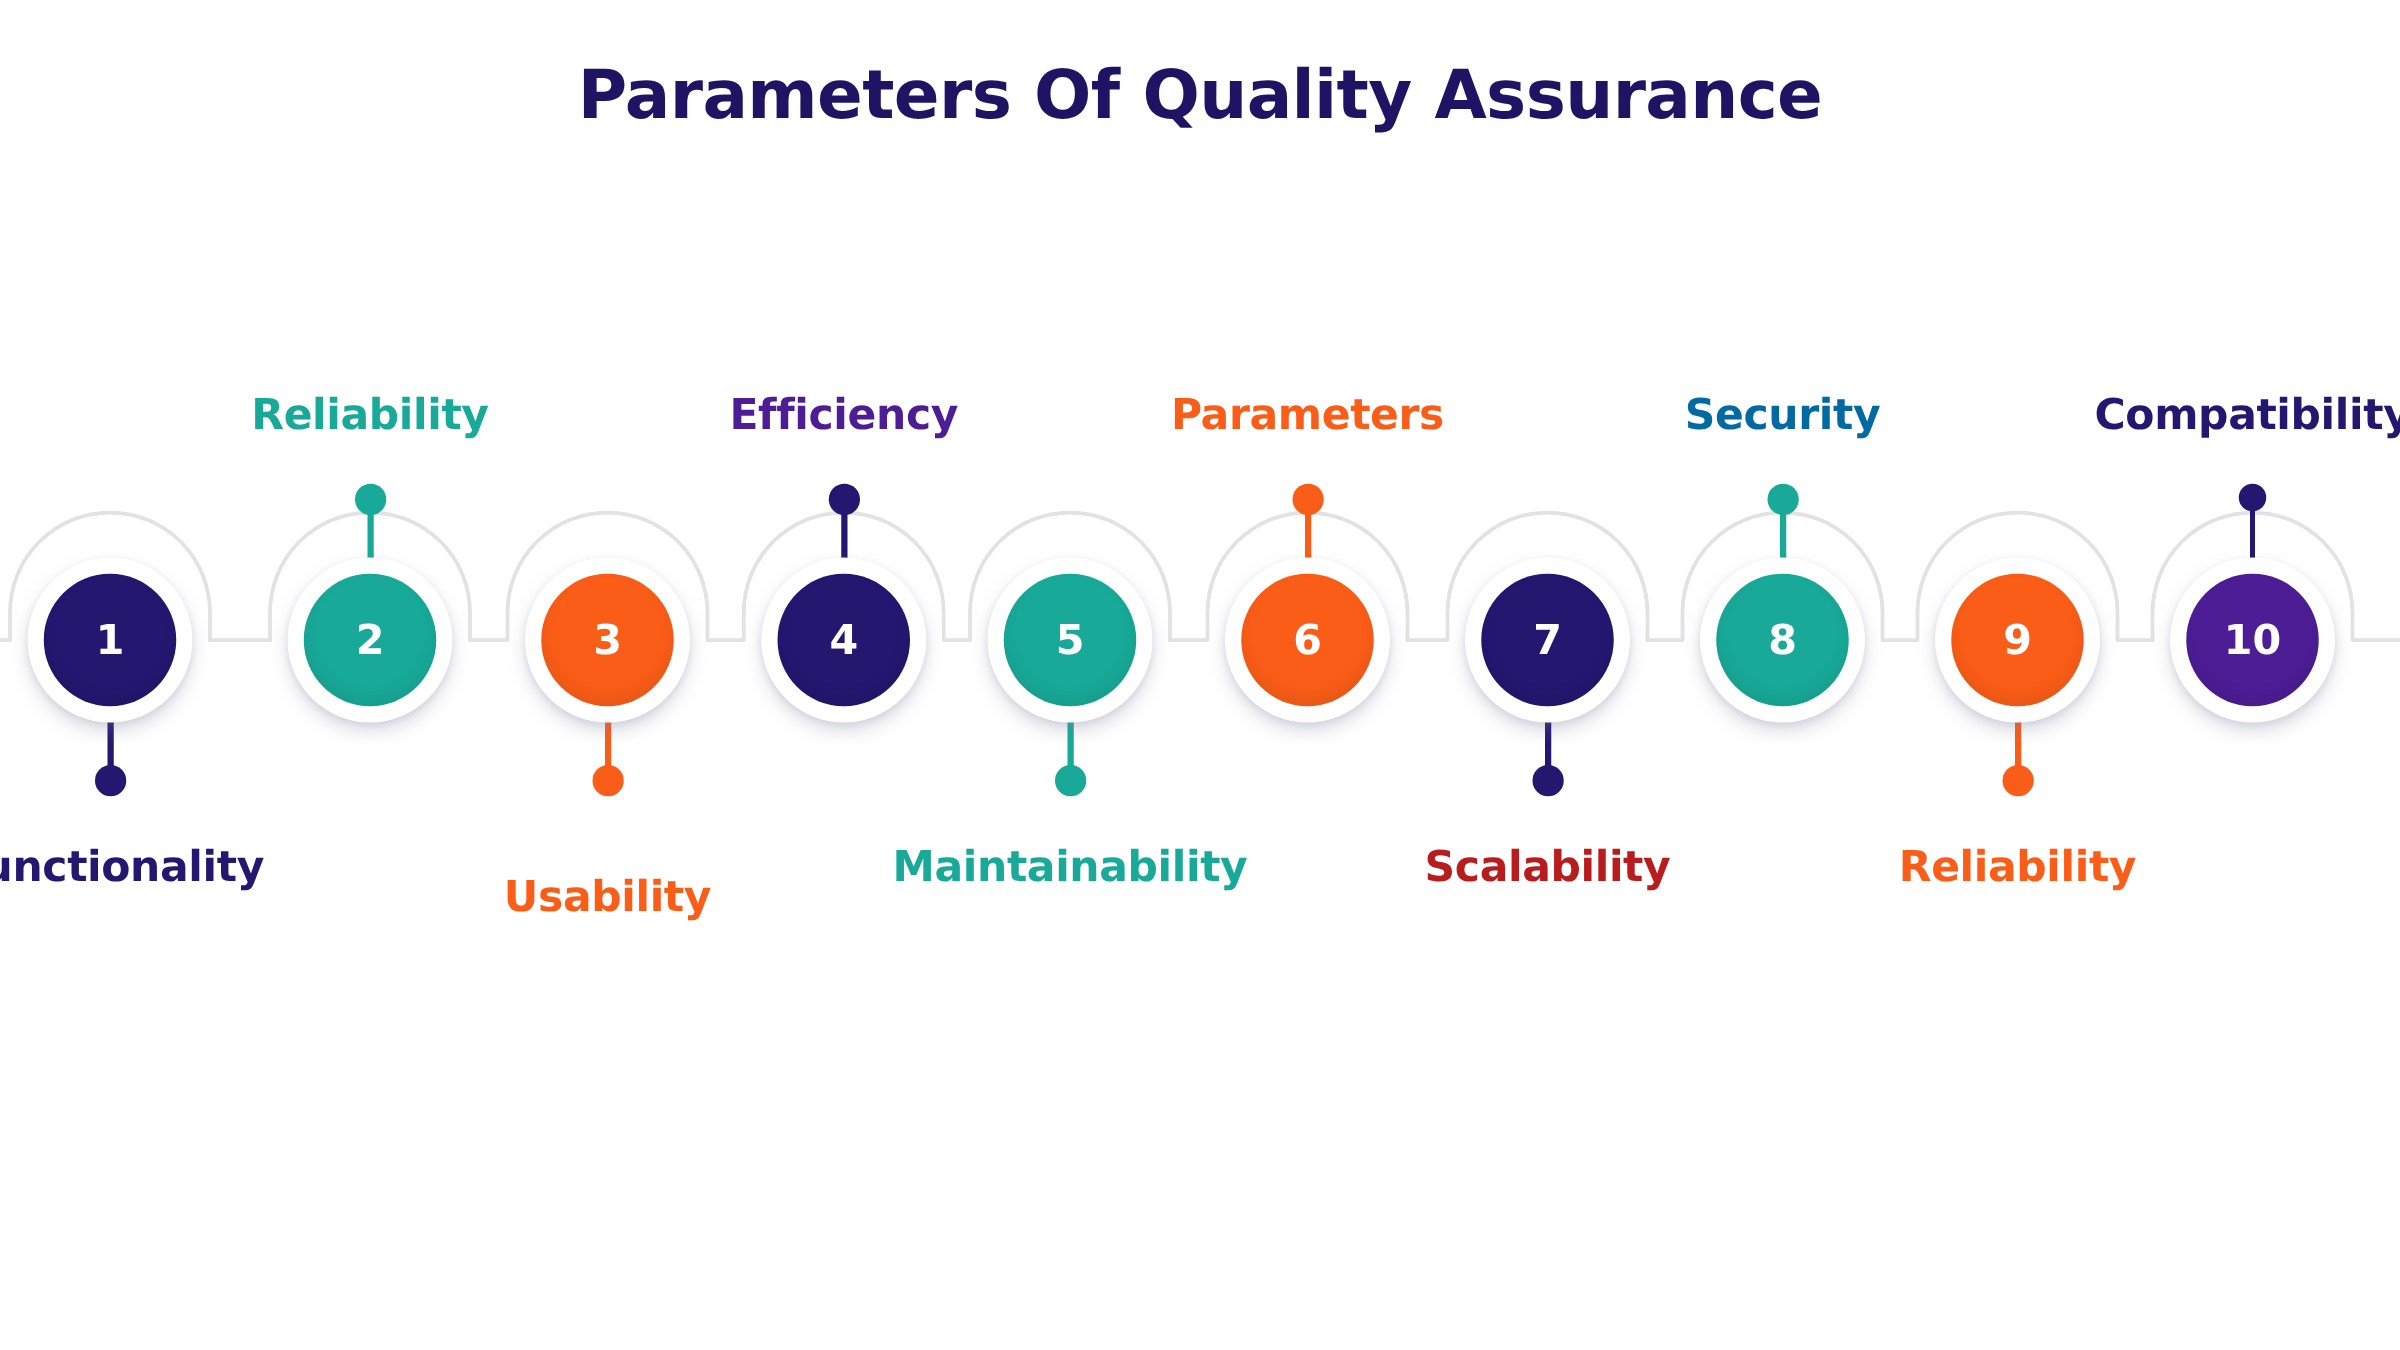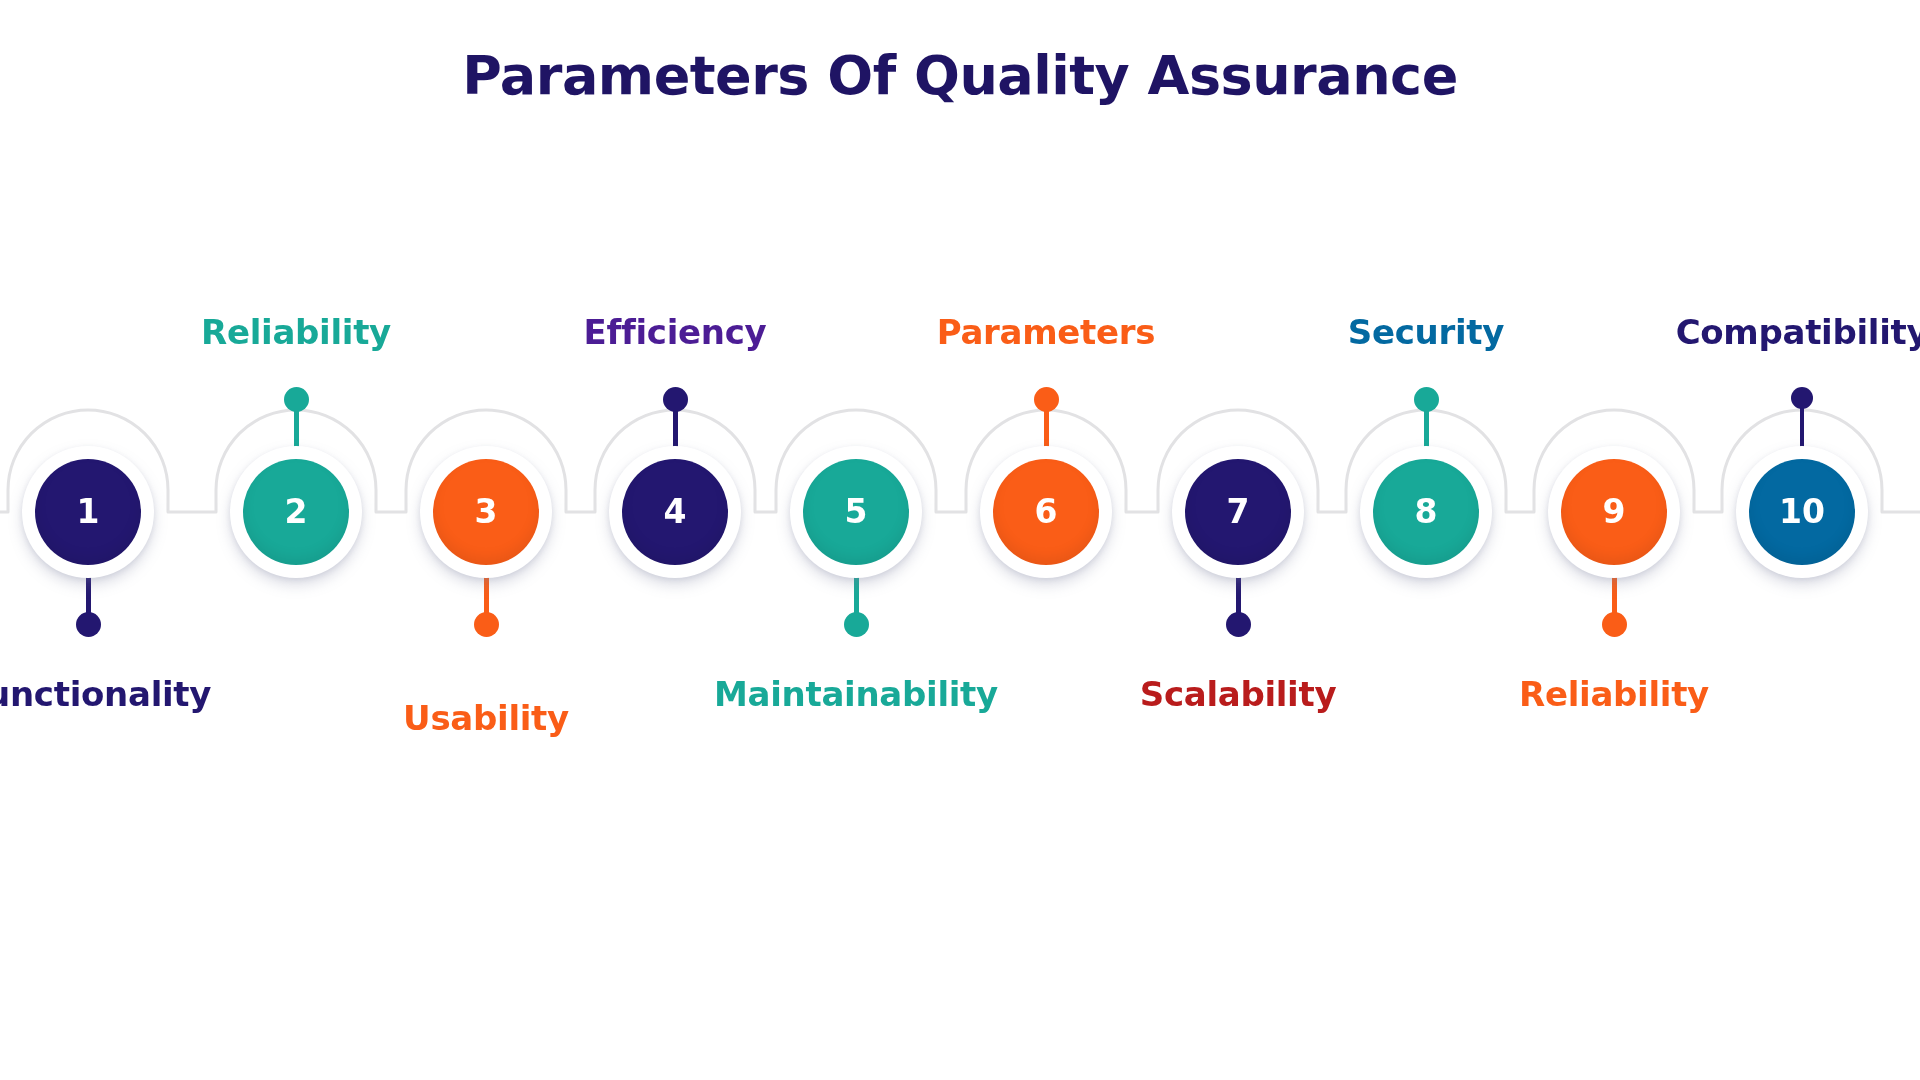--- a/index.html
+++ b/index.html
@@ -201,20 +201,20 @@
         <div class="node-ring"></div>
         <div class="node-circle" style="background: rgb(250, 93, 23);">
           <span class="node-num">9</span>
         </div>
         <div class="node-label below" style="color: rgb(250, 93, 23);">Reliability</div>
       </div>
       <div class="node" style="left: 1802px; top: 512px;">
         <div class="stem up thin" style="background: rgb(35, 23, 112);"></div>
         <div class="stem-dot up thin" style="background: rgb(35, 23, 112);"></div>
         <div class="node-ring"></div>
-        <div class="node-circle" style="background: #0369a1;">
+        <div class="node-circle" style="background: #4c1d95;">
           <span class="node-num">10</span>
         </div>
         <div class="node-label above" style="color: rgb(35, 23, 112);">Compatibility</div>
       </div>
     </div>
 
 </div>
 
 </body></html>

